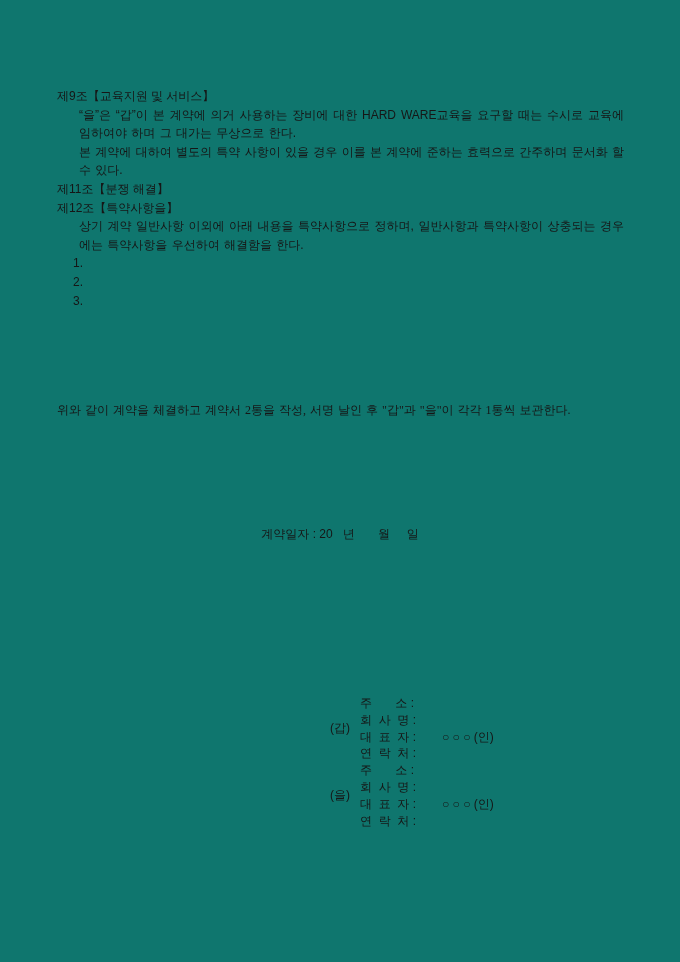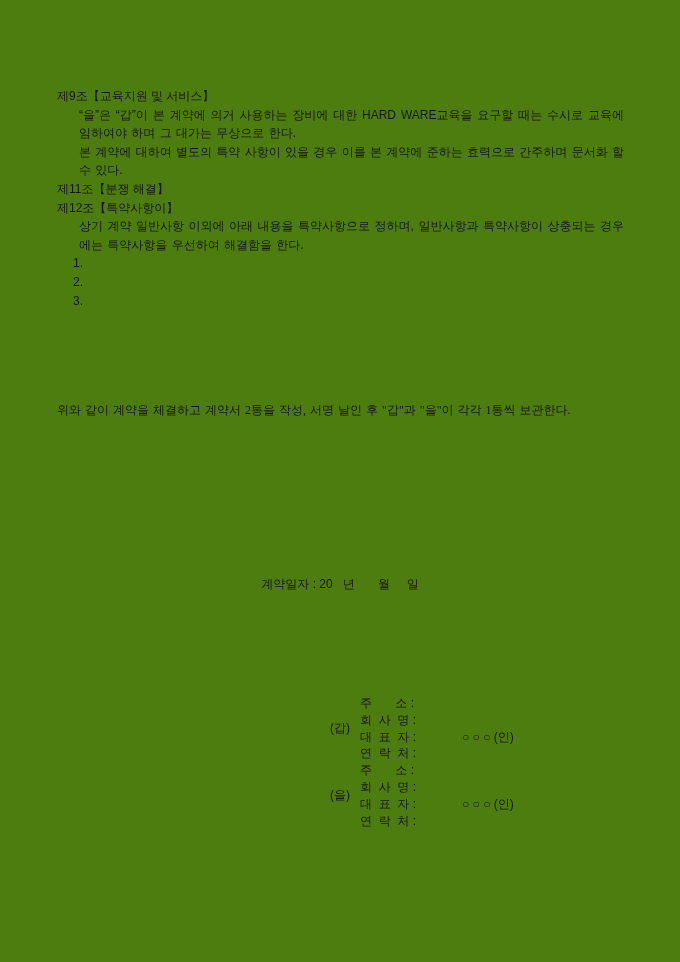--- a/index.html
+++ b/index.html
@@ -1,20 +1,20 @@
 <!DOCTYPE html>
 <html><head>
 <meta charset="utf-8">
 <style>
   html, body { margin: 0; padding: 0; background: #ffffff; }
   .page {
     position: relative;
     width: 680px;
     height: 962px;
-    background: #4d7c0f;
+    background: #0f766e;
     font-family: "Liberation Sans", "DejaVu Sans", sans-serif;
     font-size: 12px;
     color: #161616;
     overflow: hidden;
   }
   .articles {
     position: absolute;
     left: 57px;
     right: 56px;
     top: 87px;
@@ -35,32 +35,32 @@
     top: 401px;
     line-height: 18.6px;
     text-align: justify;
     word-spacing: 1px;
     font-family: Liberation Serif, serif;
   }
   .date-line {
     position: absolute;
     left: 0;
     right: 0;
-    top: 576px;
+    top: 526px;
     text-align: center;
     white-space: pre;
   }
   .signatures {
     position: absolute;
     left: 330px;
     top: 695px;
   }
   .party { display: flex; align-items: center; }
   .party-label { width: 30px; white-space: pre; }
-  .sig-row { display: flex; height: 16.8px; line-height: 16.8px; gap: 20px; }
+  .sig-row { display: flex; height: 16.8px; line-height: 16.8px; }
   .sig-label { white-space: pre; }
   .sig-value { padding-left: 26px; white-space: pre; }
 </style>
 </head>
 <body>
 
 <div class="page">
 
   <div class="articles">
 
@@ -71,21 +71,21 @@
 
     <div>
       <div class="article-body">본 계약에 대하여 별도의 특약 사항이 있을 경우 이를 본 계약에 준하는 효력으로 간주하며 문서화 할 수 있다.</div>
     </div>
 
     <div>
       <div class="article-title">제11조【분쟁 해결】</div>
     </div>
 
     <div>
-      <div class="article-title">제12조【특약사항이】</div>
+      <div class="article-title">제12조【특약사항을】</div>
       <div class="article-body">상기 계약 일반사항 이외에 아래 내용을 특약사항으로 정하며, 일반사항과 특약사항이 상충되는 경우에는 특약사항을 우선하여 해결함을 한다.</div>
       <div class="term-list">
         <div class="term-item">1.</div>
         <div class="term-item">2.</div>
         <div class="term-item">3.</div>
       </div>
     </div>
 
   </div>
 

